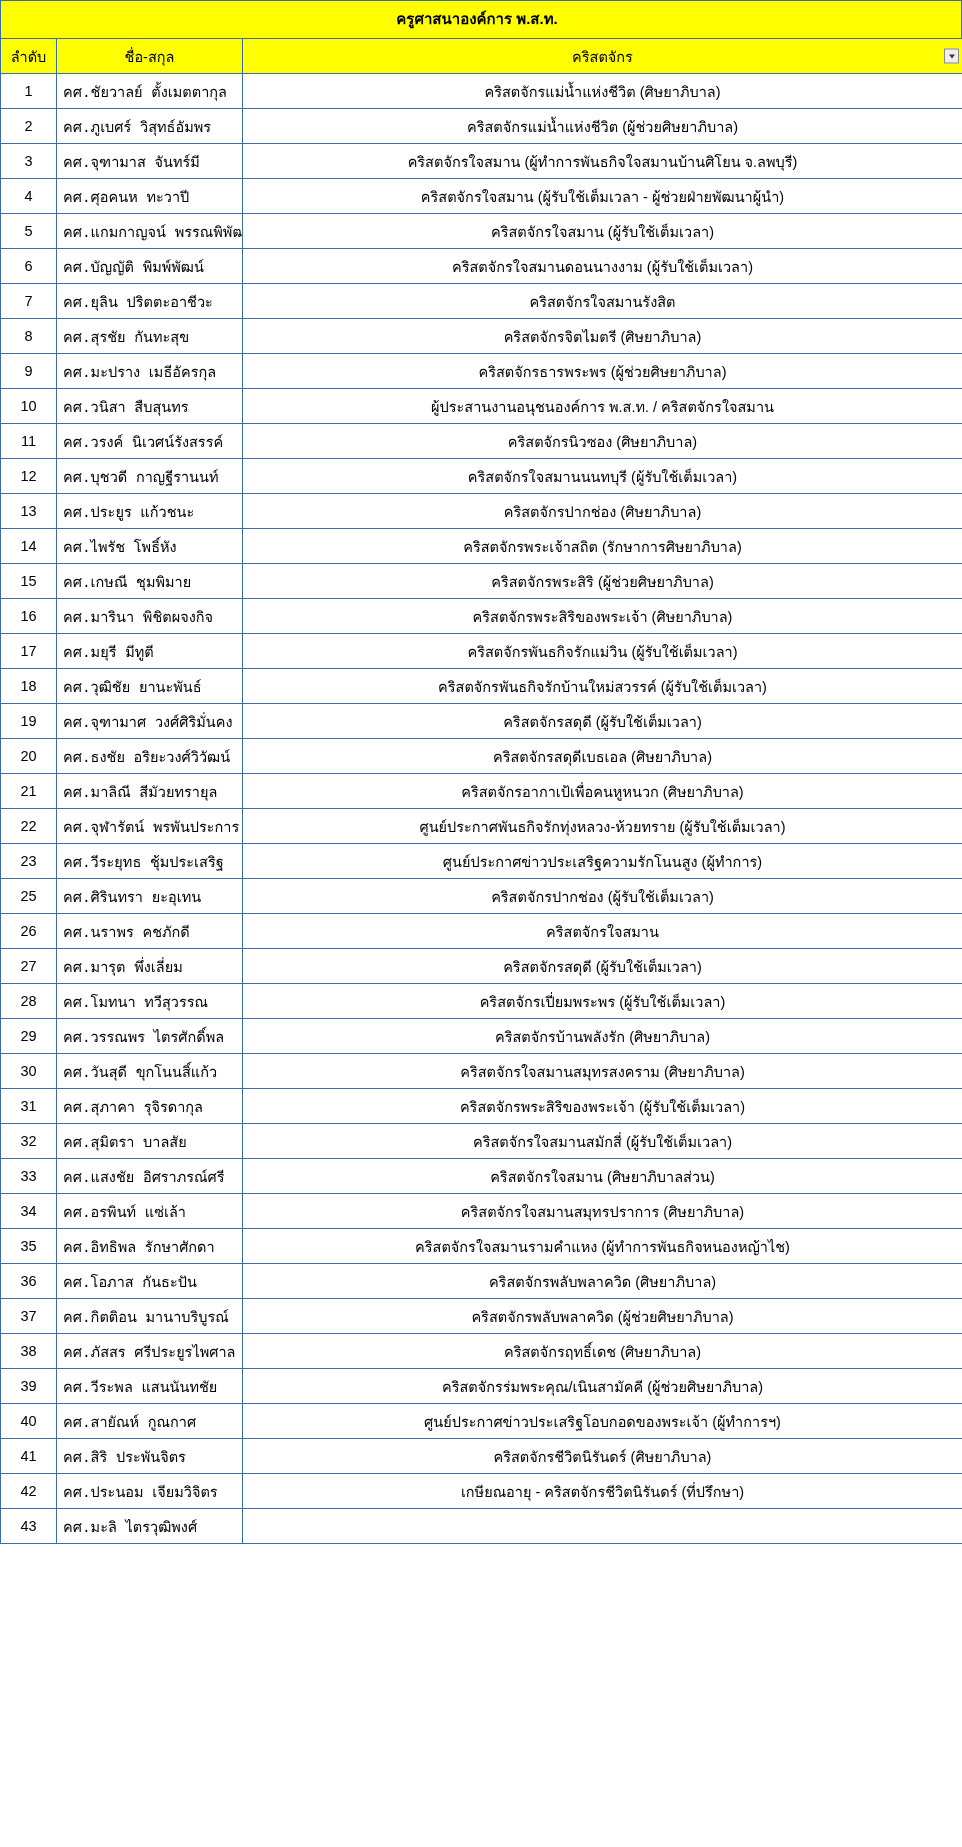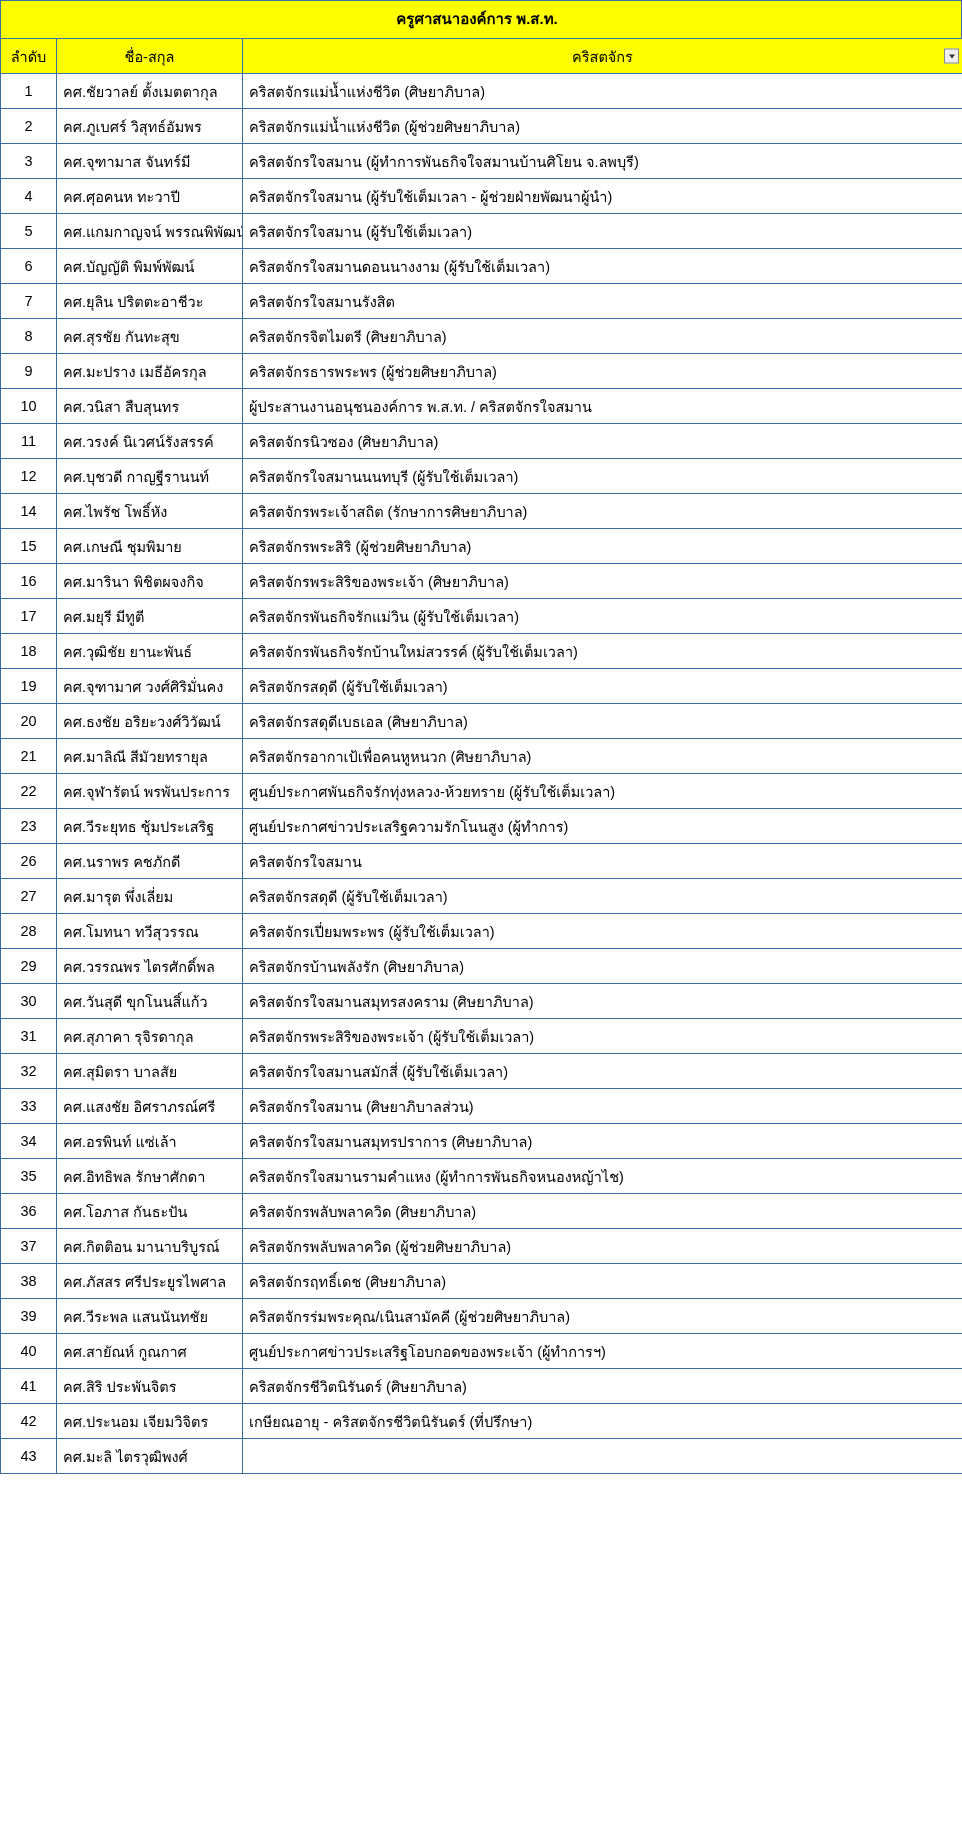--- a/index.html
+++ b/index.html
@@ -53,23 +53,24 @@
   col.c-no { width: 56px; }
   col.c-name { width: 186px; }
   col.c-church { width: 720px; }
 
   td.no {
     text-align: center;
   }
   td.name {
     text-align: left;
     padding-left: 10px;
+    font-family: Liberation Mono, monospace;
   }
   td.church {
-    text-align: left;
+    text-align: center;
     padding-left: 10px;
   }
   .filter-btn {
     position: absolute;
     right: 3px;
     top: 50%;
     transform: translateY(-50%);
     width: 15px;
     height: 15px;
     background: #f0f0f0;
@@ -167,20 +168,25 @@
           <td class="no">11</td>
           <td class="name">คศ.วรงค์ นิเวศน์รังสรรค์</td>
           <td class="church">คริสตจักรนิวซอง (ศิษยาภิบาล)</td>
         </tr>
         <tr>
           <td class="no">12</td>
           <td class="name">คศ.บุชวดี กาญฐีรานนท์</td>
           <td class="church">คริสตจักรใจสมานนนทบุรี (ผู้รับใช้เต็มเวลา)</td>
         </tr>
         <tr>
+          <td class="no">13</td>
+          <td class="name">คศ.ประยูร แก้วชนะ</td>
+          <td class="church">คริสตจักรปากช่อง (ศิษยาภิบาล)</td>
+        </tr>
+        <tr>
           <td class="no">14</td>
           <td class="name">คศ.ไพรัช โพธิ์หัง</td>
           <td class="church">คริสตจักรพระเจ้าสถิต (รักษาการศิษยาภิบาล)</td>
         </tr>
         <tr>
           <td class="no">15</td>
           <td class="name">คศ.เกษณี ชุมพิมาย</td>
           <td class="church">คริสตจักรพระสิริ (ผู้ช่วยศิษยาภิบาล)</td>
         </tr>
         <tr>
@@ -217,20 +223,25 @@
           <td class="no">22</td>
           <td class="name">คศ.จุฬารัตน์ พรพันประการ</td>
           <td class="church">ศูนย์ประกาศพันธกิจรักทุ่งหลวง-ห้วยทราย (ผู้รับใช้เต็มเวลา)</td>
         </tr>
         <tr>
           <td class="no">23</td>
           <td class="name">คศ.วีระยุทธ ชุ้มประเสริฐ</td>
           <td class="church">ศูนย์ประกาศข่าวประเสริฐความรักโนนสูง (ผู้ทำการ)</td>
         </tr>
         <tr>
+          <td class="no">25</td>
+          <td class="name">คศ.ศิรินทรา ยะอุเทน</td>
+          <td class="church">คริสตจักรปากช่อง (ผู้รับใช้เต็มเวลา)</td>
+        </tr>
+        <tr>
           <td class="no">26</td>
           <td class="name">คศ.นราพร คชภักดี</td>
           <td class="church">คริสตจักรใจสมาน</td>
         </tr>
         <tr>
           <td class="no">27</td>
           <td class="name">คศ.มารุต พึ่งเลี่ยม</td>
           <td class="church">คริสตจักรสดุดี (ผู้รับใช้เต็มเวลา)</td>
         </tr>
         <tr>

